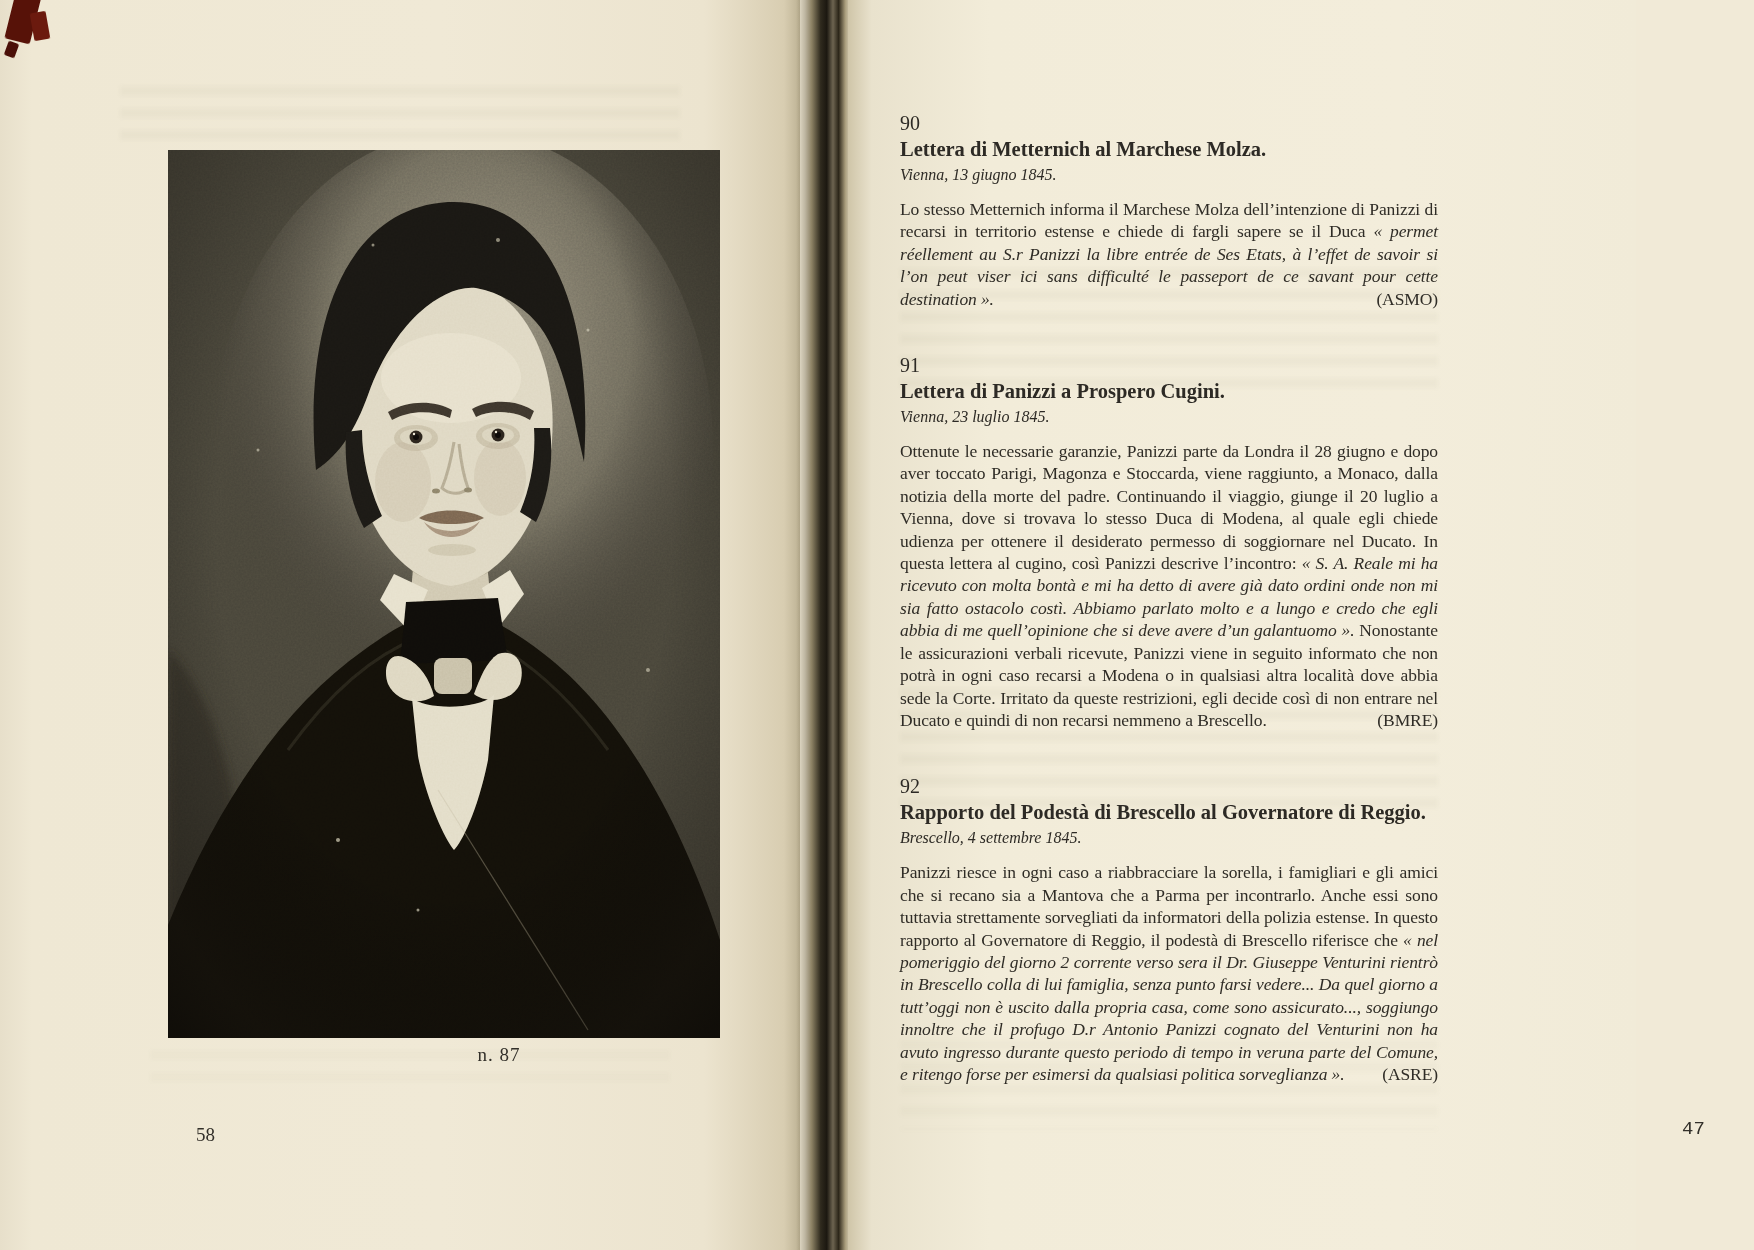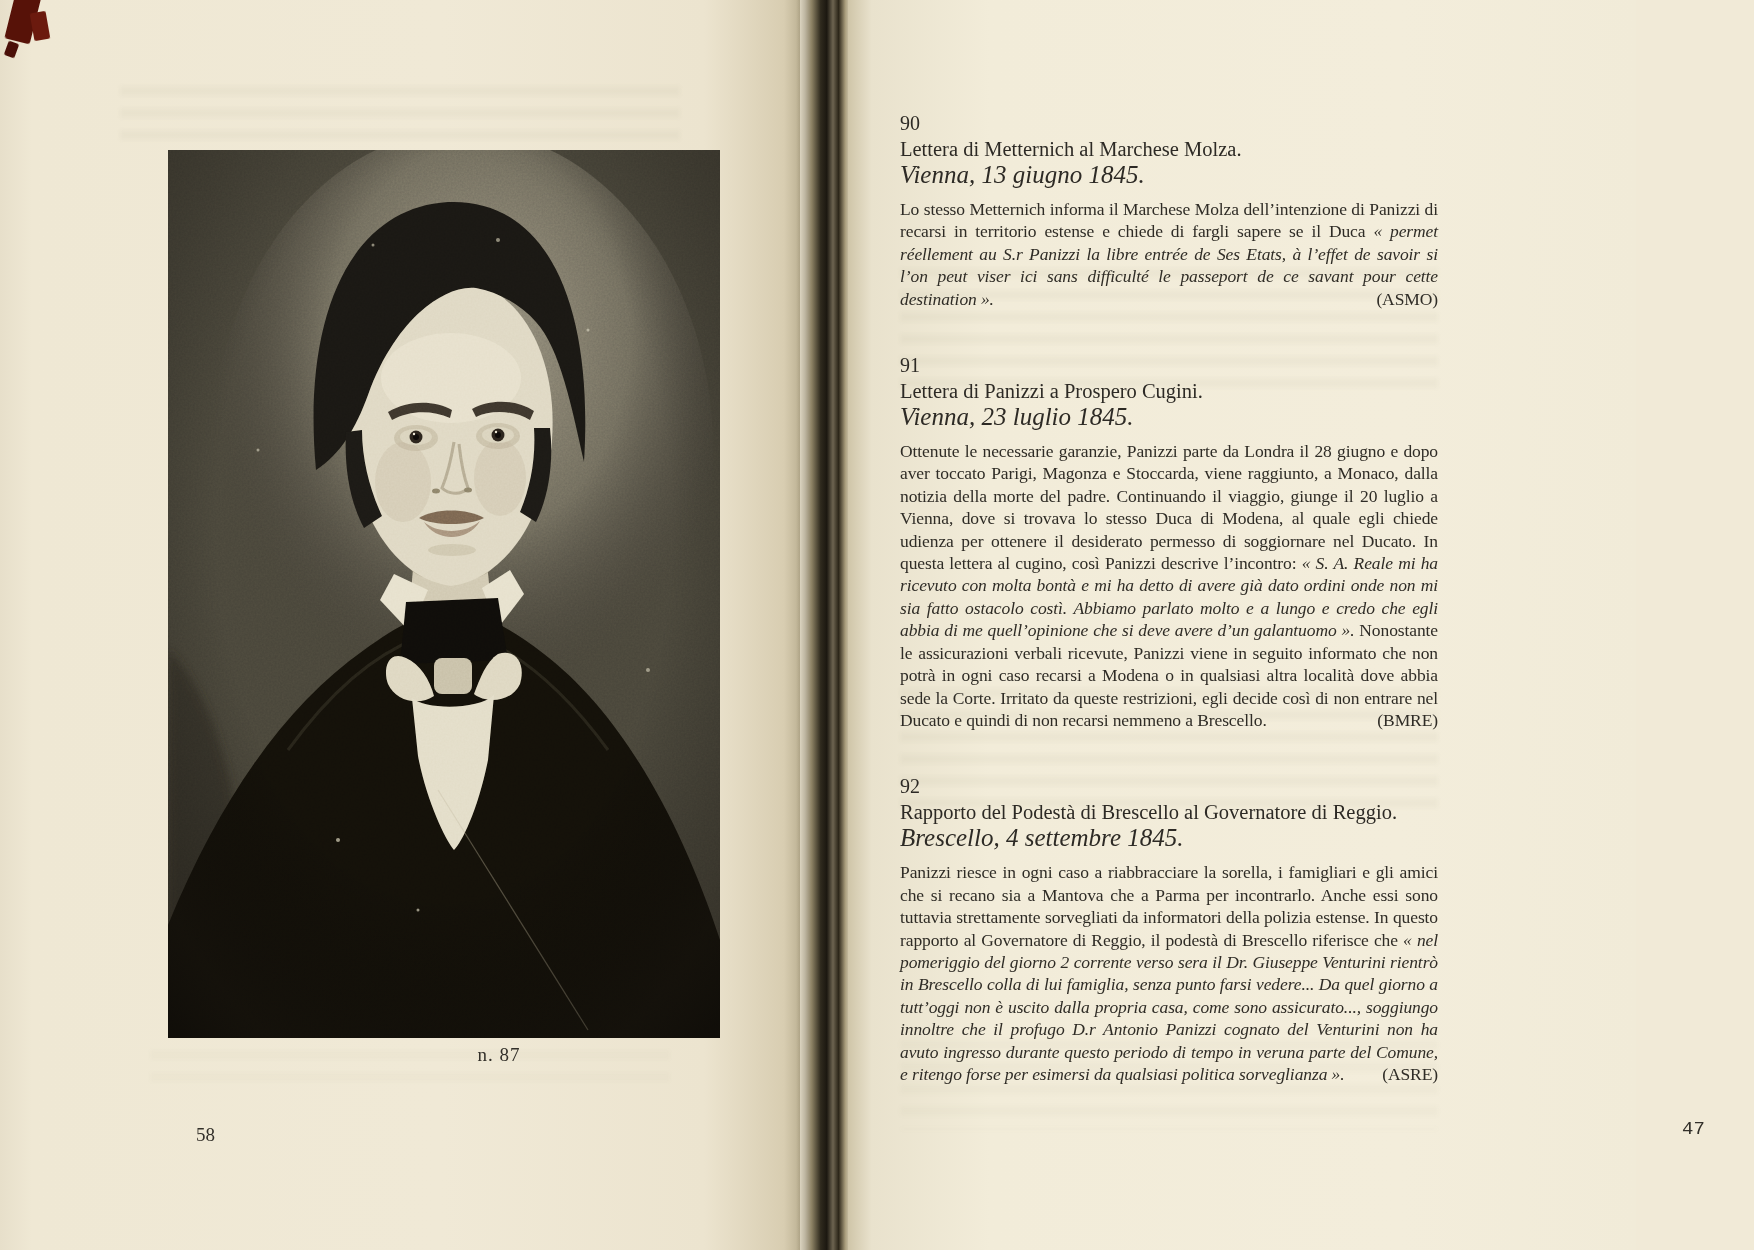--- a/index.html
+++ b/index.html
@@ -57,22 +57,22 @@
     background:repeating-linear-gradient(180deg,
       rgba(128,128,90,0.10) 0 10px, rgba(128,128,90,0) 10px 22px);
     filter:blur(2px);opacity:.5;pointer-events:none;
   }
   
   .text-column{
     position:absolute;left:52px;top:110px;width:538px;
   }
   .entry + .entry{margin-top:42px;}
   .entry-number{font-size:20px;line-height:26px;}
-  .entry-title{font-size:20.5px;line-height:26px;font-weight:normal;margin:0;}
-  .entry-dateline{font-size:25px;line-height:25px;font-style:italic;margin:0 0 11px 0;}
+  .entry-title{font-size:20.5px;line-height:26px;font-weight:bold;margin:0;}
+  .entry-dateline{font-size:16px;line-height:25px;font-style:italic;margin:0 0 11px 0;}
   .entry-body{
     position:relative;margin:0;
     font-size:17.5px;line-height:22.4px;letter-spacing:-0.1px;
     text-align:justify;color:#2f2c26;
   }
   .entry-body .it{font-style:italic;}
   .entry-source{position:absolute;right:0;bottom:0;font-style:normal;}
 </style>
 </head>
 <body>

